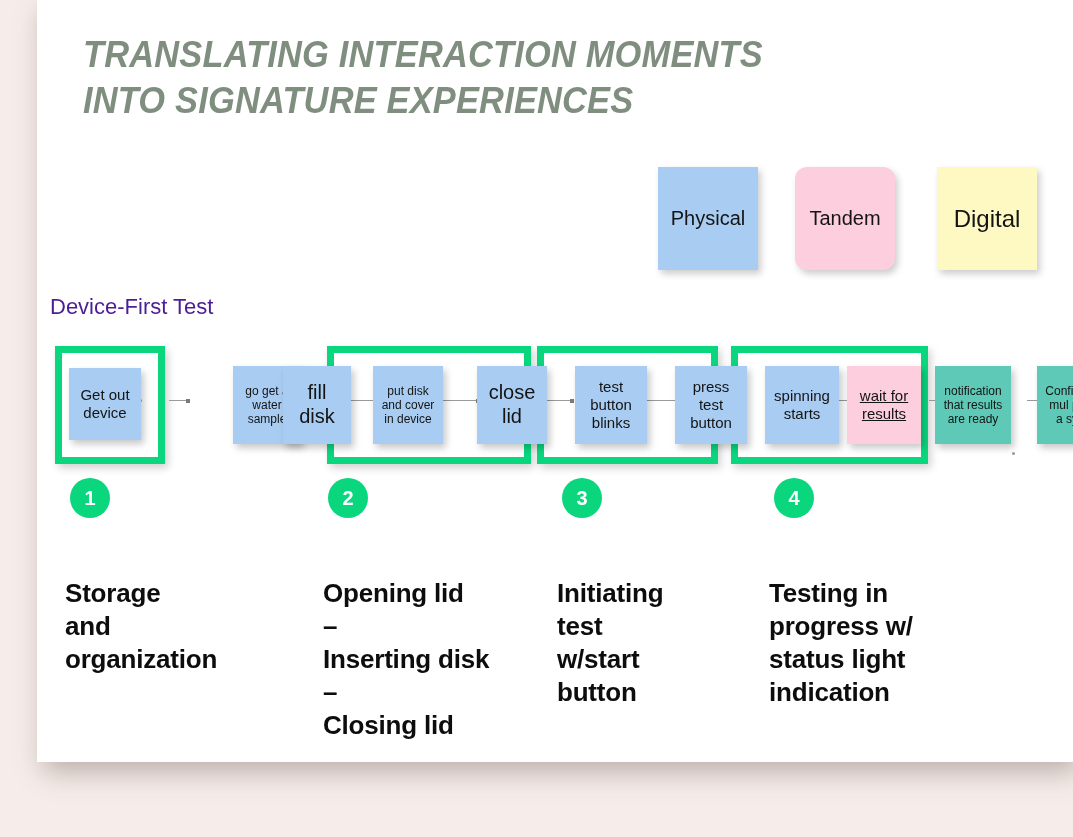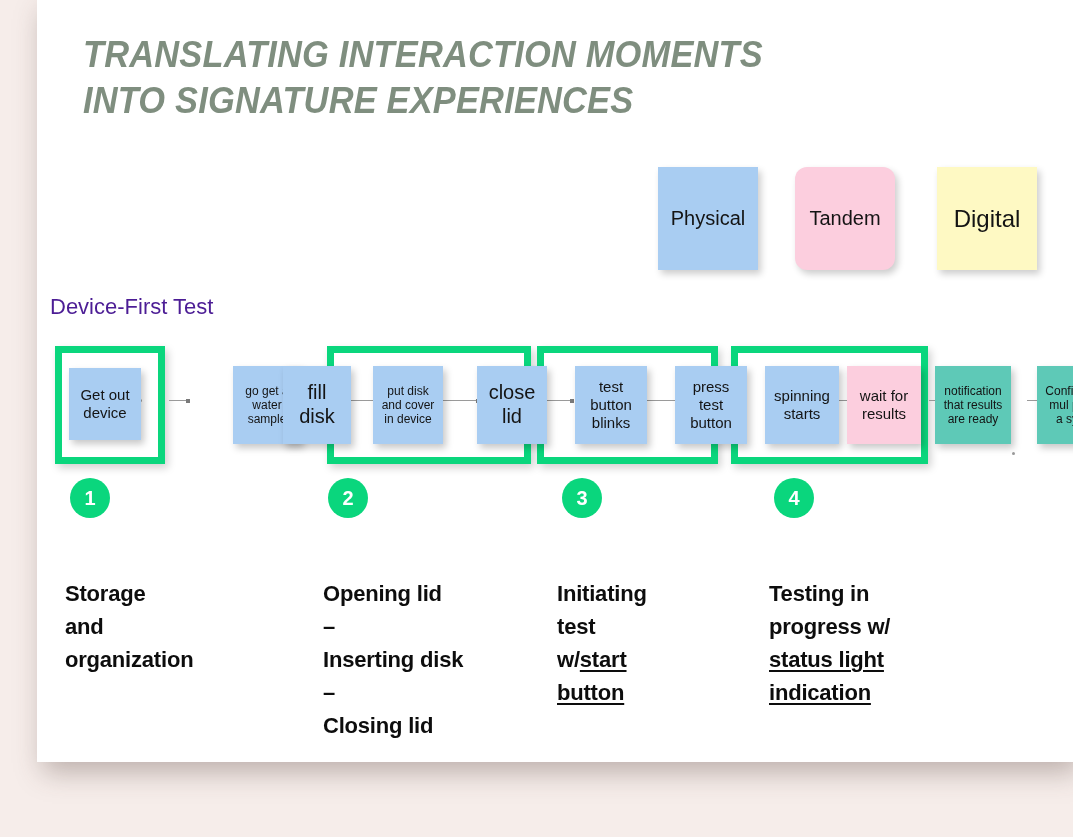--- a/index.html
+++ b/index.html
@@ -95,26 +95,26 @@
   
   .step-badge{
     position:absolute;
     width:40px;height:40px;border-radius:50%;
     background:#0ad67d;
     color:#fff;font-weight:bold;font-size:20px;
     display:flex;align-items:center;justify-content:center;
   }
   .step-caption{
     position:absolute;top:544px;
-    font-weight:bold;font-size:22px;line-height:33px;
+    font-weight:bold;font-size:26px;line-height:33px;
     color:#0d0d0d;
     white-space:pre-line;
     letter-spacing:-.2px;
   }
-  .step-caption .u{text-decoration:underline;text-underline-offset:3px;margin-top:37px;}
+  .step-caption .u{text-underline-offset:3px;margin-top:37px;}
 </style>
 </head>
 <body>
 
 <div id="slide">
 
   <div id="title">TRANSLATING INTERACTION MOMENTS
 INTO SIGNATURE EXPERIENCES</div>
 
   <div class="legend-note" id="legend-physical">
@@ -170,21 +170,21 @@
 button
 blinks</div>
 
     <div class="card c-blue f-md" style="left:638px;top:24px;width:72px;height:78px;">press
 test
 button</div>
 
     <div class="card c-blue f-md" style="left:728px;top:24px;width:74px;height:78px;">spinning
 starts</div>
 
-    <div class="card c-pink f-md" style="left:810px;top:24px;width:74px;height:78px;">wait for
+    <div class="card c-pink f-md" style="left:810px;top:24px;width:74px;height:78px;text-decoration:underline;">wait for
 results</div>
 
     <div class="card c-teal f-sm" style="left:898px;top:24px;width:76px;height:78px;">notification
 that results
 are ready</div>
 
     <div class="card c-teal f-sm" style="left:1000px;top:24px;width:76px;height:78px;">Confirm
 - If mul
 pools a
 syste</div>

